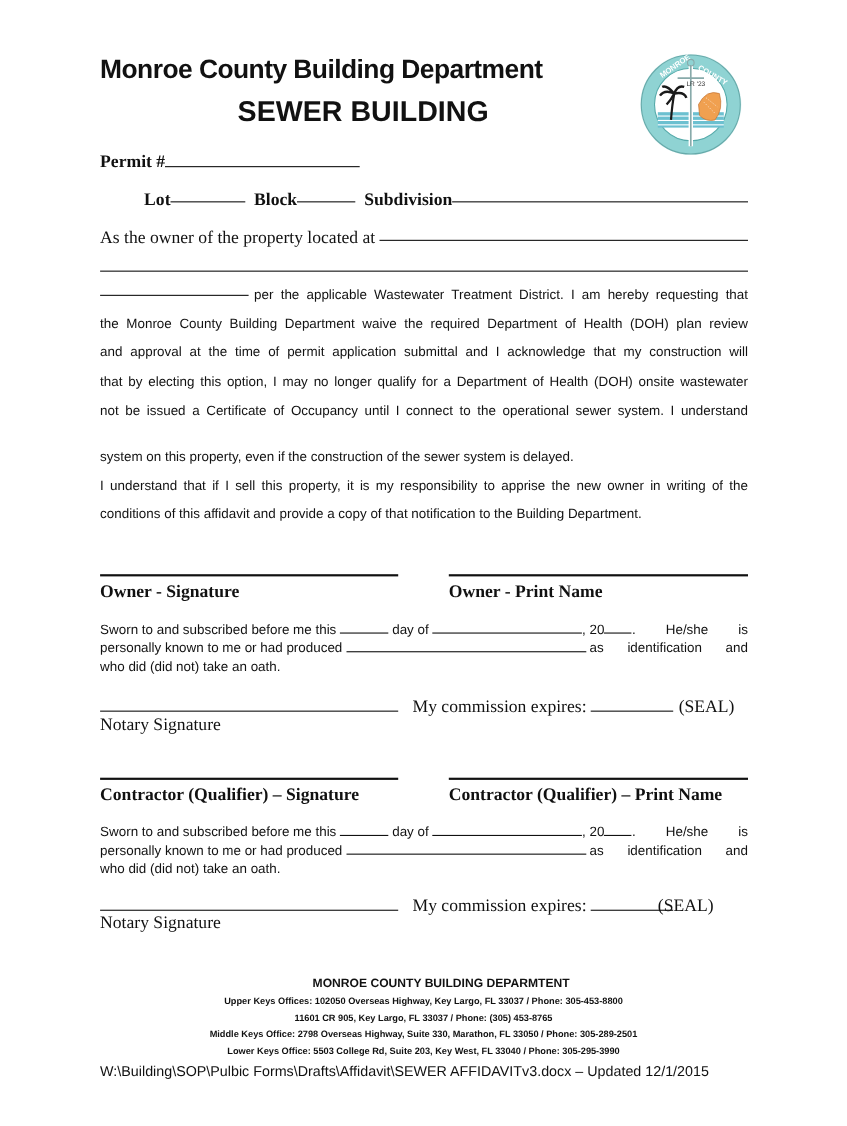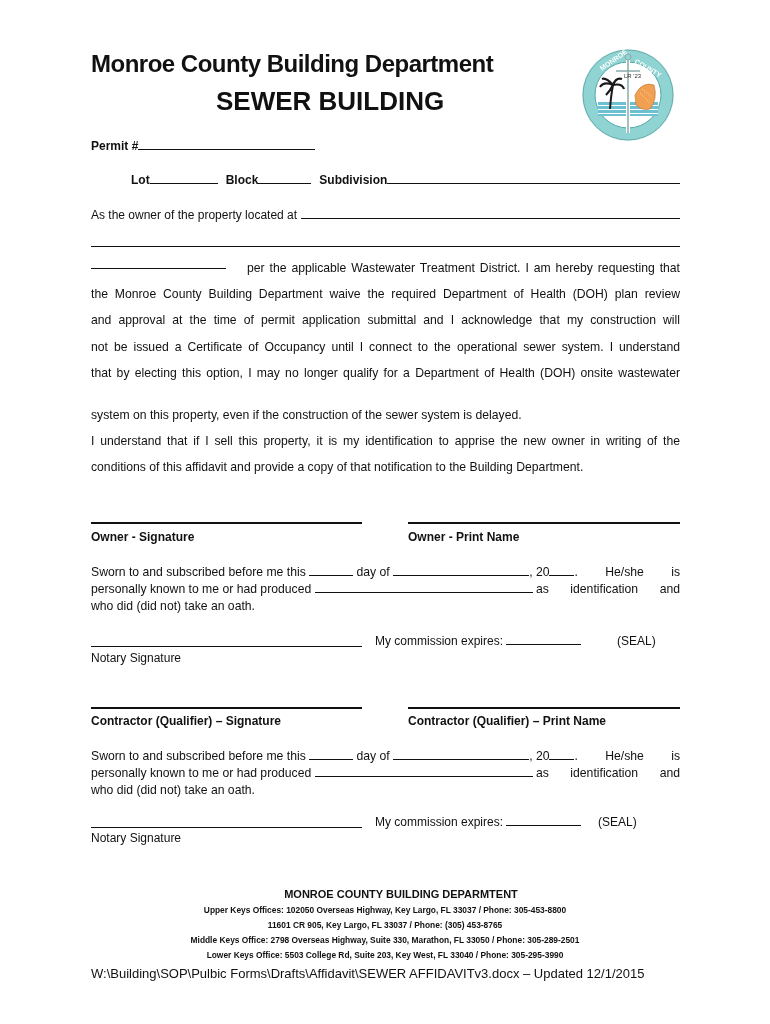--- a/index.html
+++ b/index.html
@@ -3,21 +3,21 @@
   <meta charset="utf-8">
   <style>
     * { box-sizing: border-box; margin: 0; padding: 0; }
     html, body { width: 770px; height: 1024px; background: #ffffff; }
     body { position: relative; font-family: "Liberation Sans", sans-serif; color: #111; overflow: hidden; }
     .abs { position: absolute; }
     .title1 { left: 91px; top: 50px; font-size: 24px; font-weight: bold; letter-spacing: -0.5px; white-space: nowrap; }
     .title2 { left: 216px; top: 86px; font-size: 26px; font-weight: bold; white-space: nowrap; }
     .seal { left: 580px; top: 47px; width: 96px; height: 96px; }
     .bold { font-weight: bold; }
-    .t12 { font-size: 12px; white-space: nowrap; }
+    .t12 { font-size: 16px; white-space: nowrap; font-family: Liberation Serif, serif; }
     .hrline { position: absolute; border-top: 1px solid #111; height: 0; }
     .hrthick { position: absolute; border-top: 2px solid #111; height: 0; }
     .para { left: 91px; width: 589px; font-size: 12.2px; line-height: 26.2px; text-align: justify; }
     .just-line { text-align: justify; text-align-last: justify; white-space: nowrap; }
     .sworn { left: 91px; width: 589px; font-size: 12.2px; line-height: 17px; }
     .sworn .row { display: flex; justify-content: space-between; white-space: nowrap; }
     .footer-block { left: 0; width: 770px; text-align: center; }
     .footer-title { top: 888px; font-size: 11px; font-weight: bold; margin-left: 16px; }
     .footer-line { font-size: 8.4px; font-weight: bold; line-height: 15px; }
     .path { left: 91px; top: 966px; font-size: 13px; white-space: nowrap; }
@@ -78,28 +78,28 @@
   <span>As the owner of the property located at</span>
     <span style="width:4px;"></span>
     <span class="blank" style="flex:1;"></span>
 </div>
 <div class="hrline" style="left:91px; top:246px; width:589px;"></div>
 
 <div class="abs para" style="top:255px;">
   <div class="just-line" style="display:flex;">
     <span class="blank" style="width:135px; height:14px;"></span>
       <span style="width:5px;"></span>
-      <span style="flex:1; text-align:justify; text-align-last:justify;margin-left:16px;">per the applicable Wastewater Treatment District.  I am hereby requesting that</span>
+      <span style="flex:1; text-align:justify; text-align-last:justify;">per the applicable Wastewater Treatment District.  I am hereby requesting that</span>
   </div>
   <div class="just-line">the Monroe County Building Department waive the required Department of Health (DOH) plan review</div>
   <div class="just-line">and approval at the time of permit application submittal and I acknowledge that my construction will</div>
+  <div class="just-line">that by electing this option, I may no longer qualify for a Department of Health (DOH) onsite wastewater</div>
   <div class="just-line">not be issued a Certificate of Occupancy until I connect to the operational sewer system.  I understand</div>
-  <div class="just-line">that by electing this option, I may no longer qualify for a Department of Health (DOH) onsite wastewater</div>
   <div style="white-space:nowrap;margin-top:16px;">system on this property, even if the construction of the sewer system is delayed.</div>
-  <div class="just-line">I understand that if I sell this property, it is my identification to apprise the new owner in writing of the</div>
+  <div class="just-line">I understand that if I sell this property, it is my responsibility to apprise the new owner in writing of the</div>
   <div style="white-space:nowrap;">conditions of this affidavit and provide a copy of that notification to the Building Department.</div>
 </div>
 
 <div class="hrthick" style="left:91px; top:522px; width:271px;"></div>
 <div class="hrthick" style="left:408px; top:522px; width:272px;"></div>
 <div class="abs t12 bold" style="left:91px; top:530px;">Owner - Signature</div>
 <div class="abs t12 bold" style="left:408px; top:530px;">Owner - Print Name</div>
 
 <div class="abs sworn" style="top:564px;">
   <div class="row">

